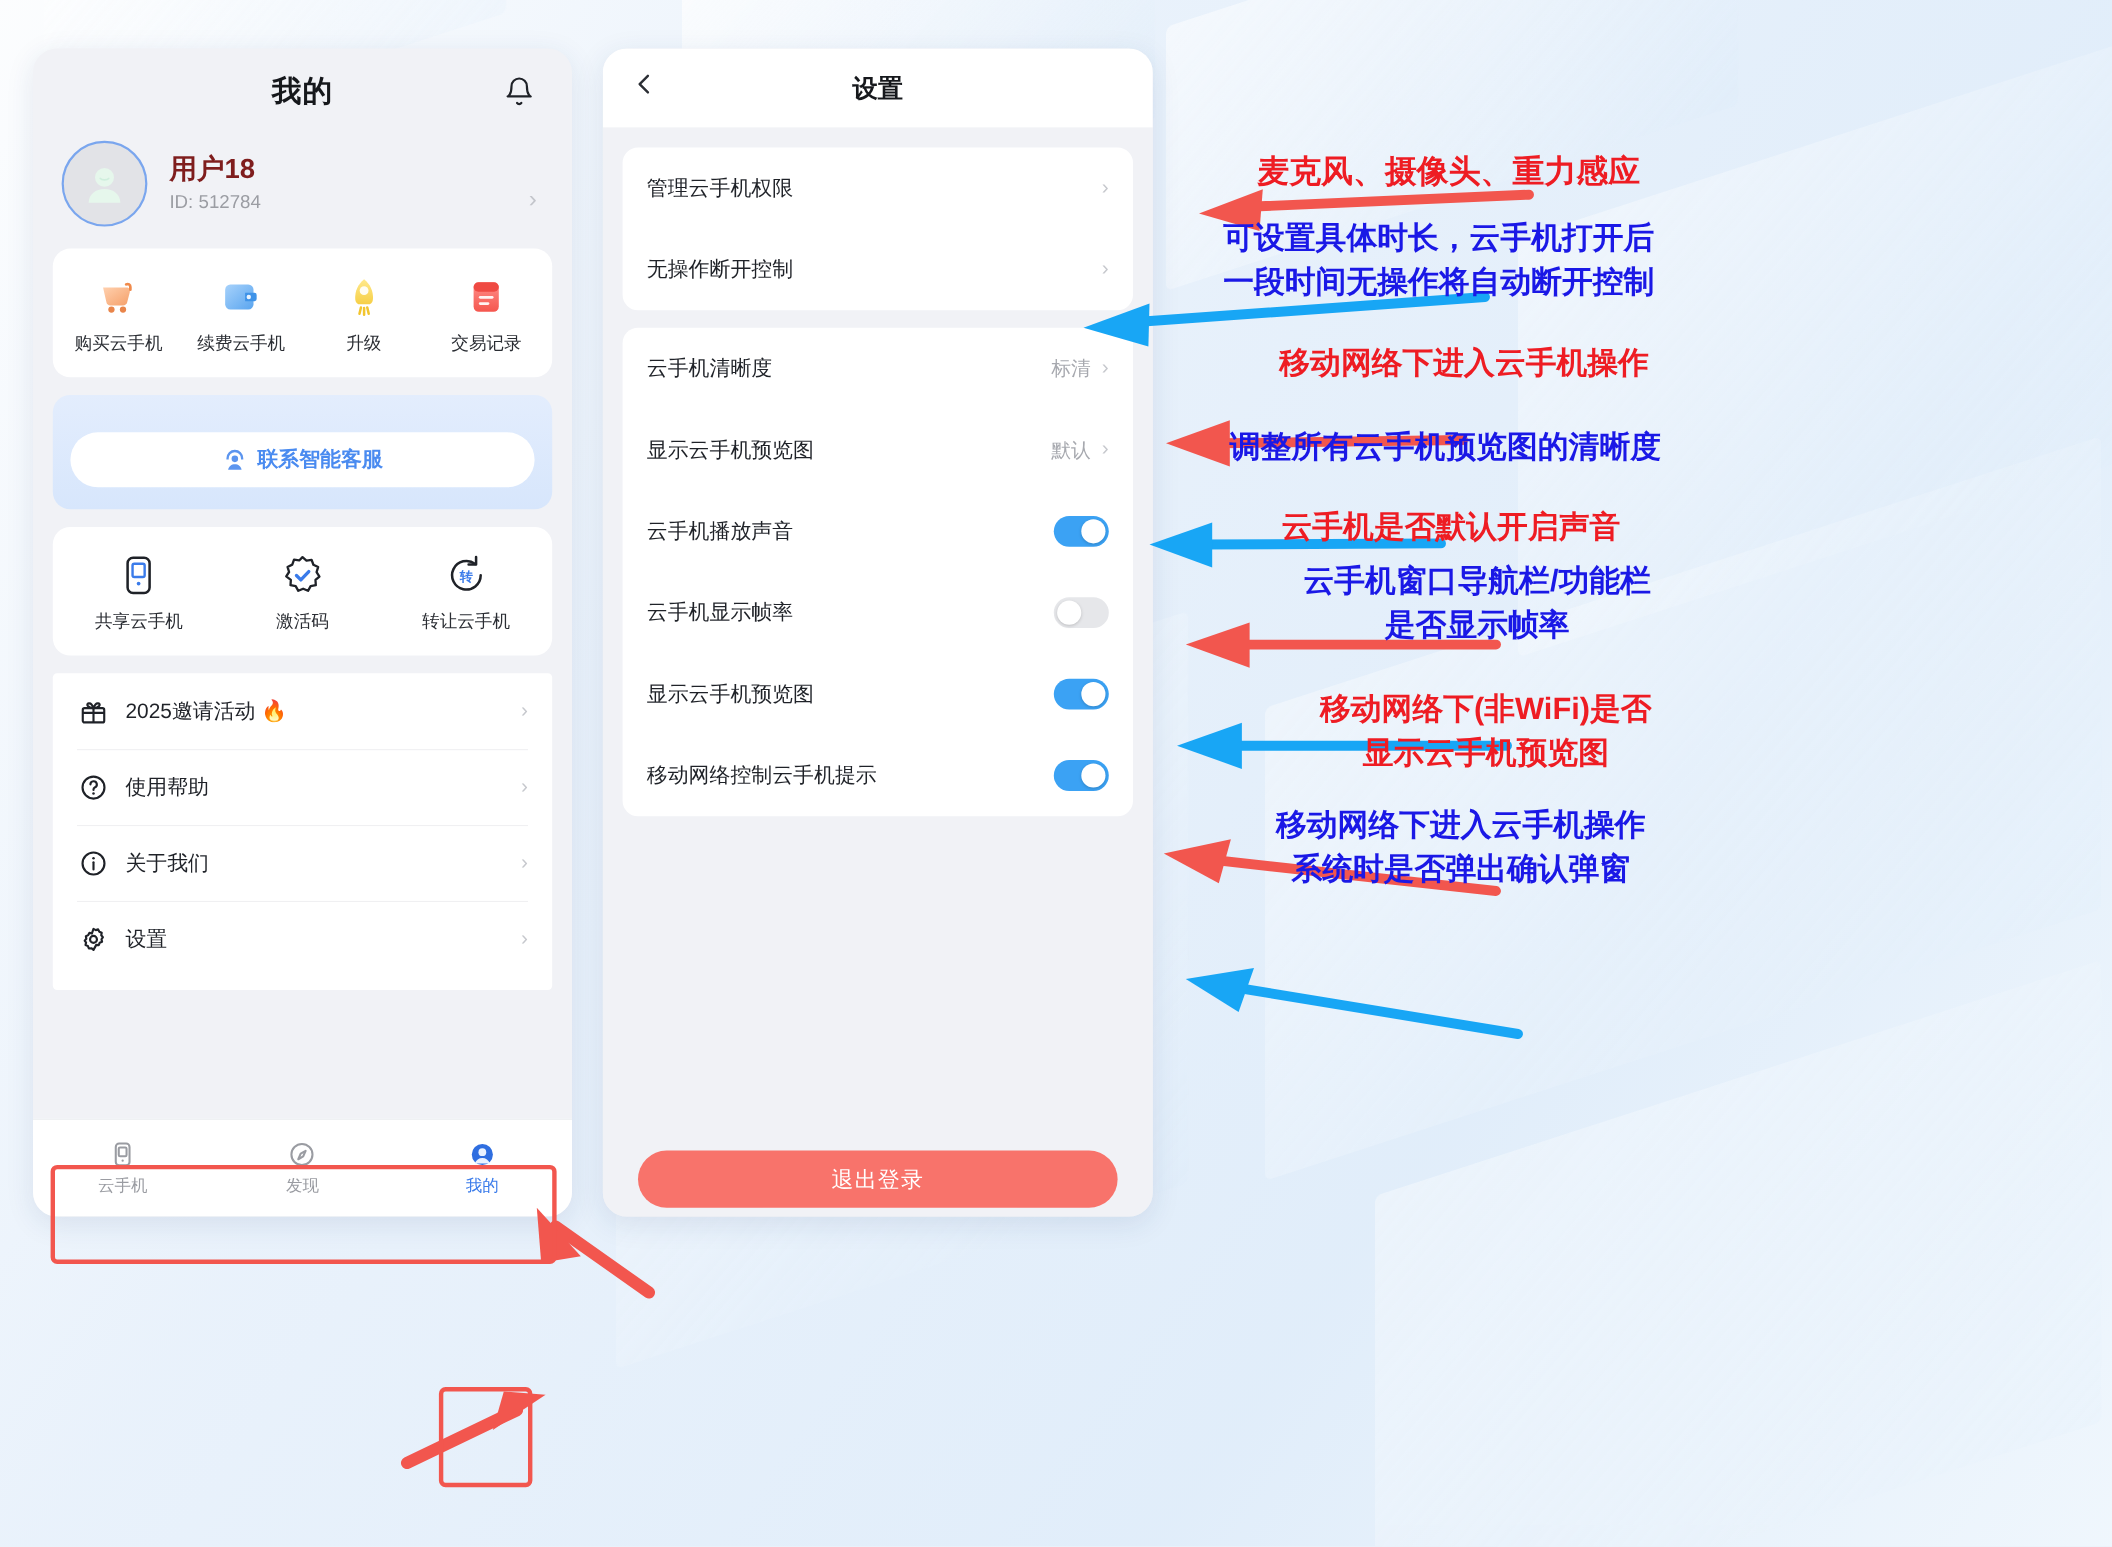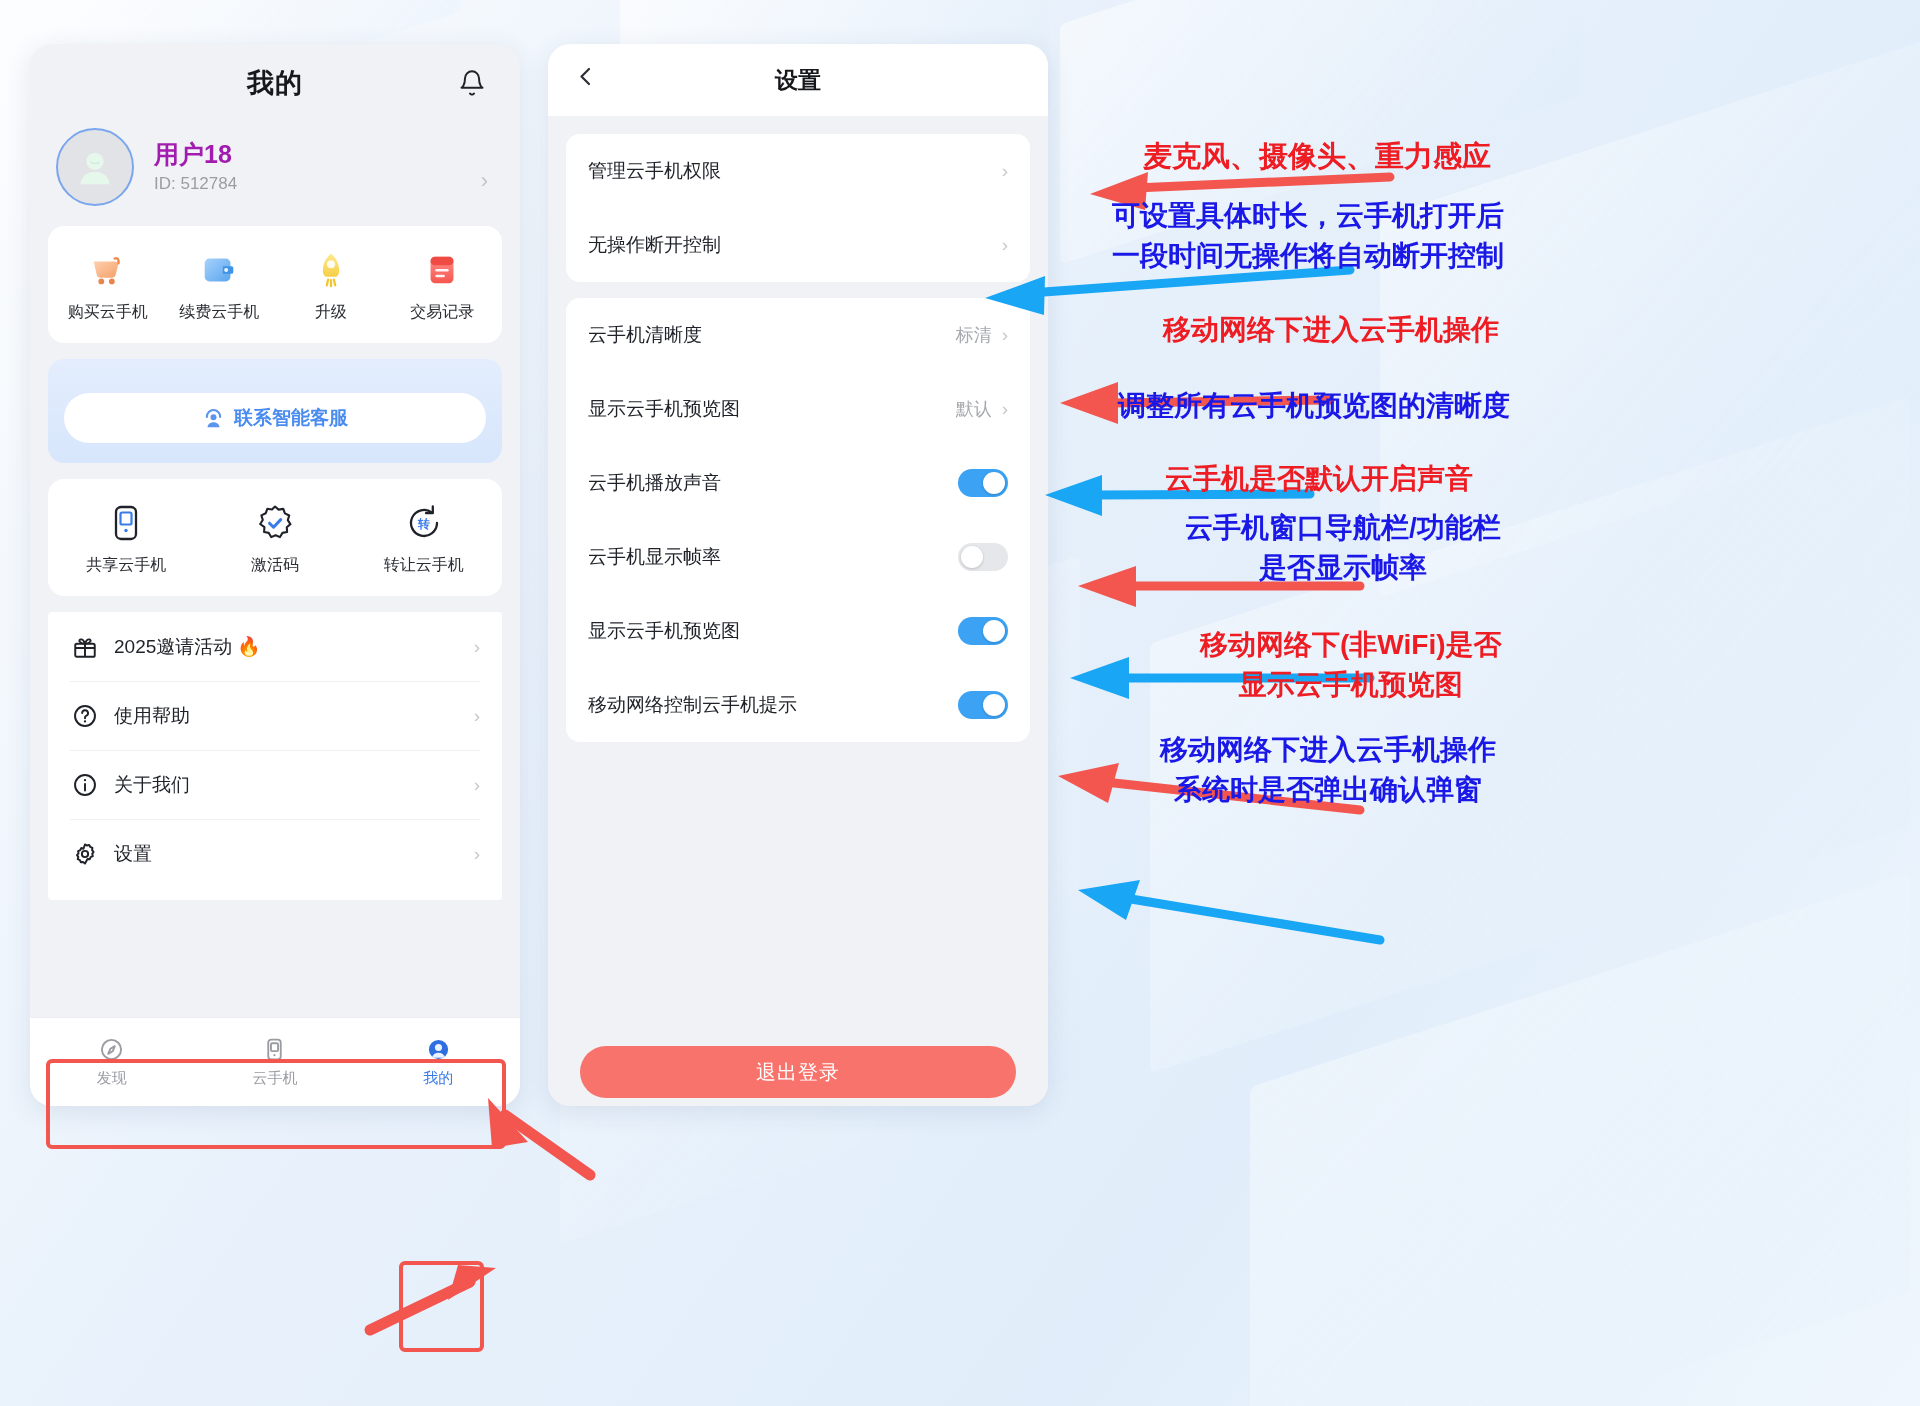--- a/index.html
+++ b/index.html
@@ -32,21 +32,21 @@
   
   .l-header{height:78px;position:relative;display:flex;align-items:center;justify-content:center;}
   .l-title{font-size:27px;font-weight:bold;color:#16181c;letter-spacing:1px;}
   .bell{position:absolute;right:34px;top:50%;transform:translateY(-50%);width:28px;height:30px;}
 
   .profile{display:flex;align-items:center;padding:6px 26px 20px 26px;position:relative;}
   .avatar{width:74px;height:74px;border-radius:50%;background:#e2e3e7;border:2px solid #7aa6ee;
           display:flex;align-items:center;justify-content:center;flex:0 0 auto;}
   .avatar svg{display:block}
   .p-info{margin-left:20px;}
-  .p-name{font-size:25px;font-weight:bold;color:#a21caf;line-height:1.15;}
+  .p-name{font-size:25px;font-weight:bold;color:#7f1d1d;line-height:1.15;}
   .p-id{font-size:17px;color:#9b9da3;margin-top:6px;}
   .p-arrow{position:absolute;right:32px;top:46px;color:#c3c5cb;font-size:22px;}
 
   .card{background:#fff;border-radius:16px;margin:0 18px 16px 18px;}
   .grid4{display:flex;padding:22px 4px 20px 4px;}
   .grid3{display:flex;padding:22px 4px 20px 4px;}
   .gitem{flex:1;display:flex;flex-direction:column;align-items:center;gap:10px;}
   .gicon{width:44px;height:44px;display:flex;align-items:center;justify-content:center;}
   .glabel{font-size:16px;color:#2a2d33;}
 
@@ -304,35 +304,35 @@
       </div>
       <div class="menu-lb">设置</div>
       <div class="menu-ar">›</div>
     </div>
   </div>
 
   <div class="tabbar">
     <div class="tab">
       <span style="display:flex">
         <svg viewBox="0 0 24 24" width="25" height="25" fill="none" stroke="#9a9ca2" stroke-width="1.8">
-          <circle cx="12" cy="12" r="9.2"></circle>
-          <path d="M15.2 8.8l-2.1 4.9-4.3 2.5 2.1-4.9z" stroke-linejoin="round"></path>
+          <rect x="6" y="2.5" width="12" height="19" rx="3"></rect>
+          <rect x="8.6" y="6" width="6.8" height="7.5" rx="1.1"></rect>
+          <circle cx="12" cy="17.4" r="1" fill="#9a9ca2" stroke="none"></circle>
         </svg>
       </span>
-      <div class="tab-lb">发现</div>
+      <div class="tab-lb">云手机</div>
     </div>
     <div class="tab">
       <span style="display:flex">
         <svg viewBox="0 0 24 24" width="25" height="25" fill="none" stroke="#9a9ca2" stroke-width="1.8">
-          <rect x="6" y="2.5" width="12" height="19" rx="3"></rect>
-          <rect x="8.6" y="6" width="6.8" height="7.5" rx="1.1"></rect>
-          <circle cx="12" cy="17.4" r="1" fill="#9a9ca2" stroke="none"></circle>
+          <circle cx="12" cy="12" r="9.2"></circle>
+          <path d="M15.2 8.8l-2.1 4.9-4.3 2.5 2.1-4.9z" stroke-linejoin="round"></path>
         </svg>
       </span>
-      <div class="tab-lb">云手机</div>
+      <div class="tab-lb">发现</div>
     </div>
     <div class="tab active">
       <span style="display:flex">
         <svg viewBox="0 0 24 24" width="25" height="25">
           <circle cx="12" cy="12" r="9.2" fill="#2f6ee0"></circle>
           <circle cx="12" cy="10" r="3.4" fill="#eaf2ff"></circle>
           <path d="M5.4 20c1.1-3.3 3.6-5 6.6-5s5.5 1.7 6.6 5z" fill="#eaf2ff"></path>
         </svg>
       </span>
       <div class="tab-lb">我的</div>

